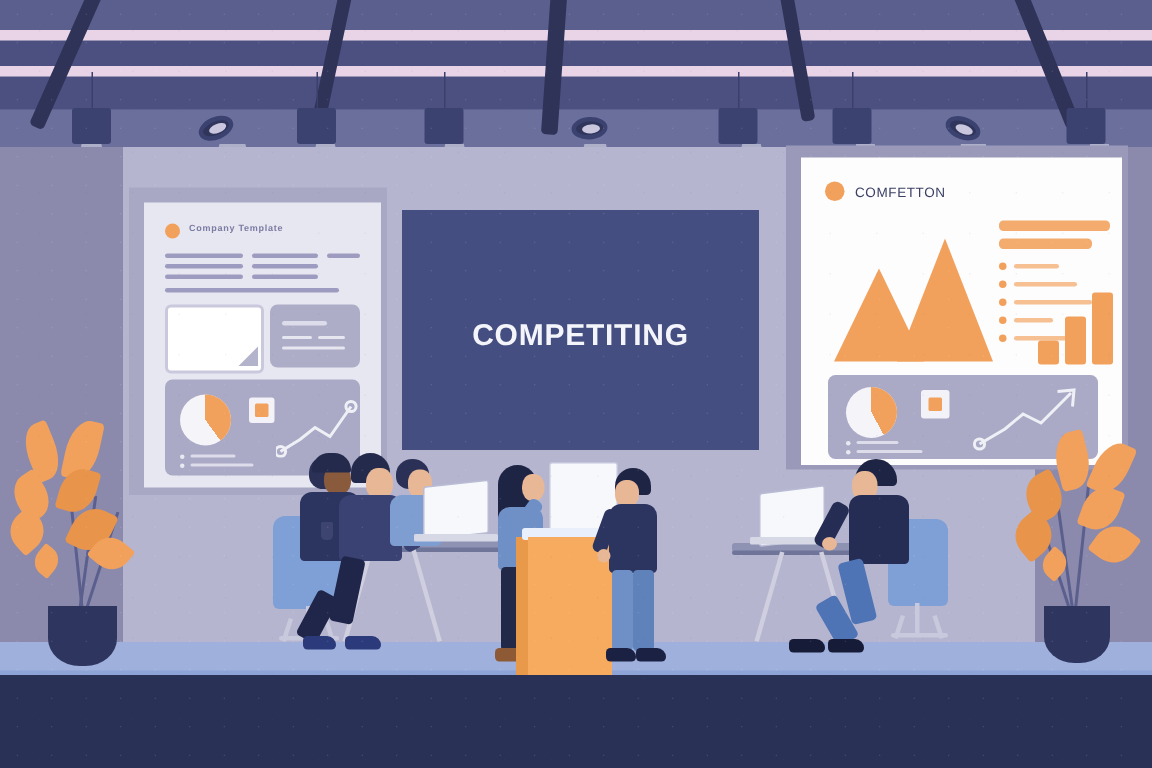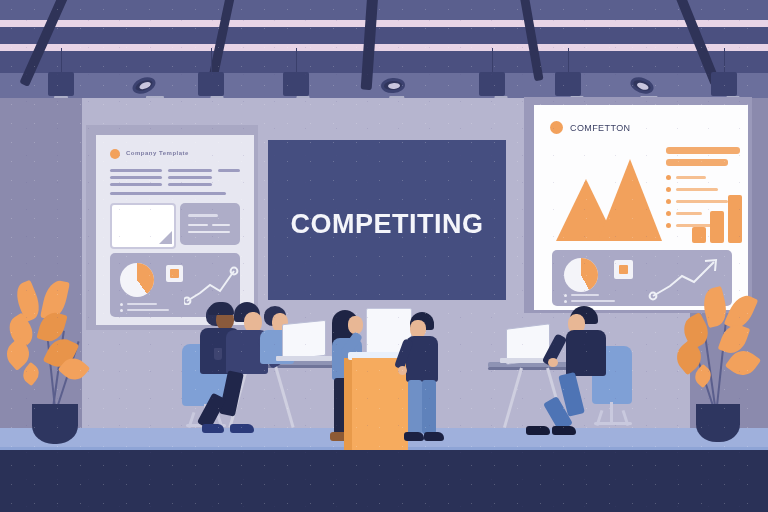--- a/index.html
+++ b/index.html
@@ -57,21 +57,21 @@
   .obar{position:absolute;background:#f2a15c;border-radius:2px;}
   .oline{position:absolute;background:#f3ab6e;border-radius:3px;}
   .odot{position:absolute;width:5px;height:5px;border-radius:50%;background:#f2a15c;}
 
   
   #banner{left:268px;top:140px;width:238px;height:160px;background:#454e80;}
   #bannerInner{position:absolute;left:0;top:0;width:100%;height:100%;
       display:flex;flex-direction:column;align-items:center;justify-content:center;}
   #erpText{color:#f4f5fa;font-weight:bold;font-size:62px;letter-spacing:2px;line-height:1;
       text-shadow:1px 2px 0 rgba(0,0,0,.18);}
-  #compText{color:#f4f5fa;font-weight:bold;font-size:27px;letter-spacing:.5px;margin-top:8px;}
+  #compText{color:#f4f5fa;font-weight:bold;font-size:20px;letter-spacing:.5px;margin-top:8px;}
 
   
   #floorMid{left:0;top:428px;width:768px;height:22px;background:#9fb0dc;}
   #floorFront{left:0;top:450px;width:768px;height:62px;background:#2a3157;}
   #floorLip{left:0;top:447px;width:768px;height:4px;background:#8ea4d6;}
 
   
   .pot{position:absolute;background:#2e3660;border-radius:0 0 46% 46%;}
   .leaf{position:absolute;background:#f2a15c;border-radius:60% 10% 60% 10%;}
   .leafd{position:absolute;background:#e8944a;border-radius:60% 10% 60% 10%;}

